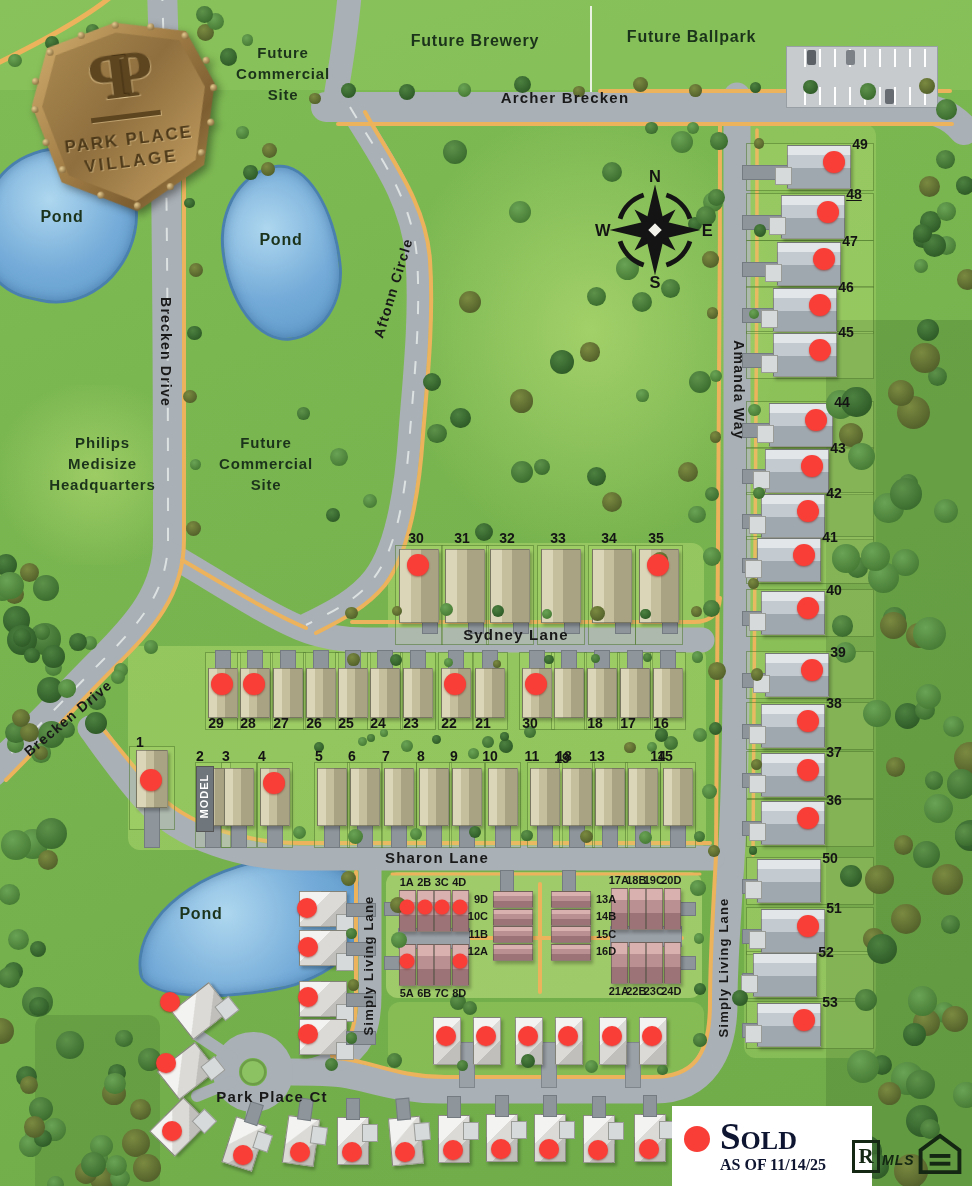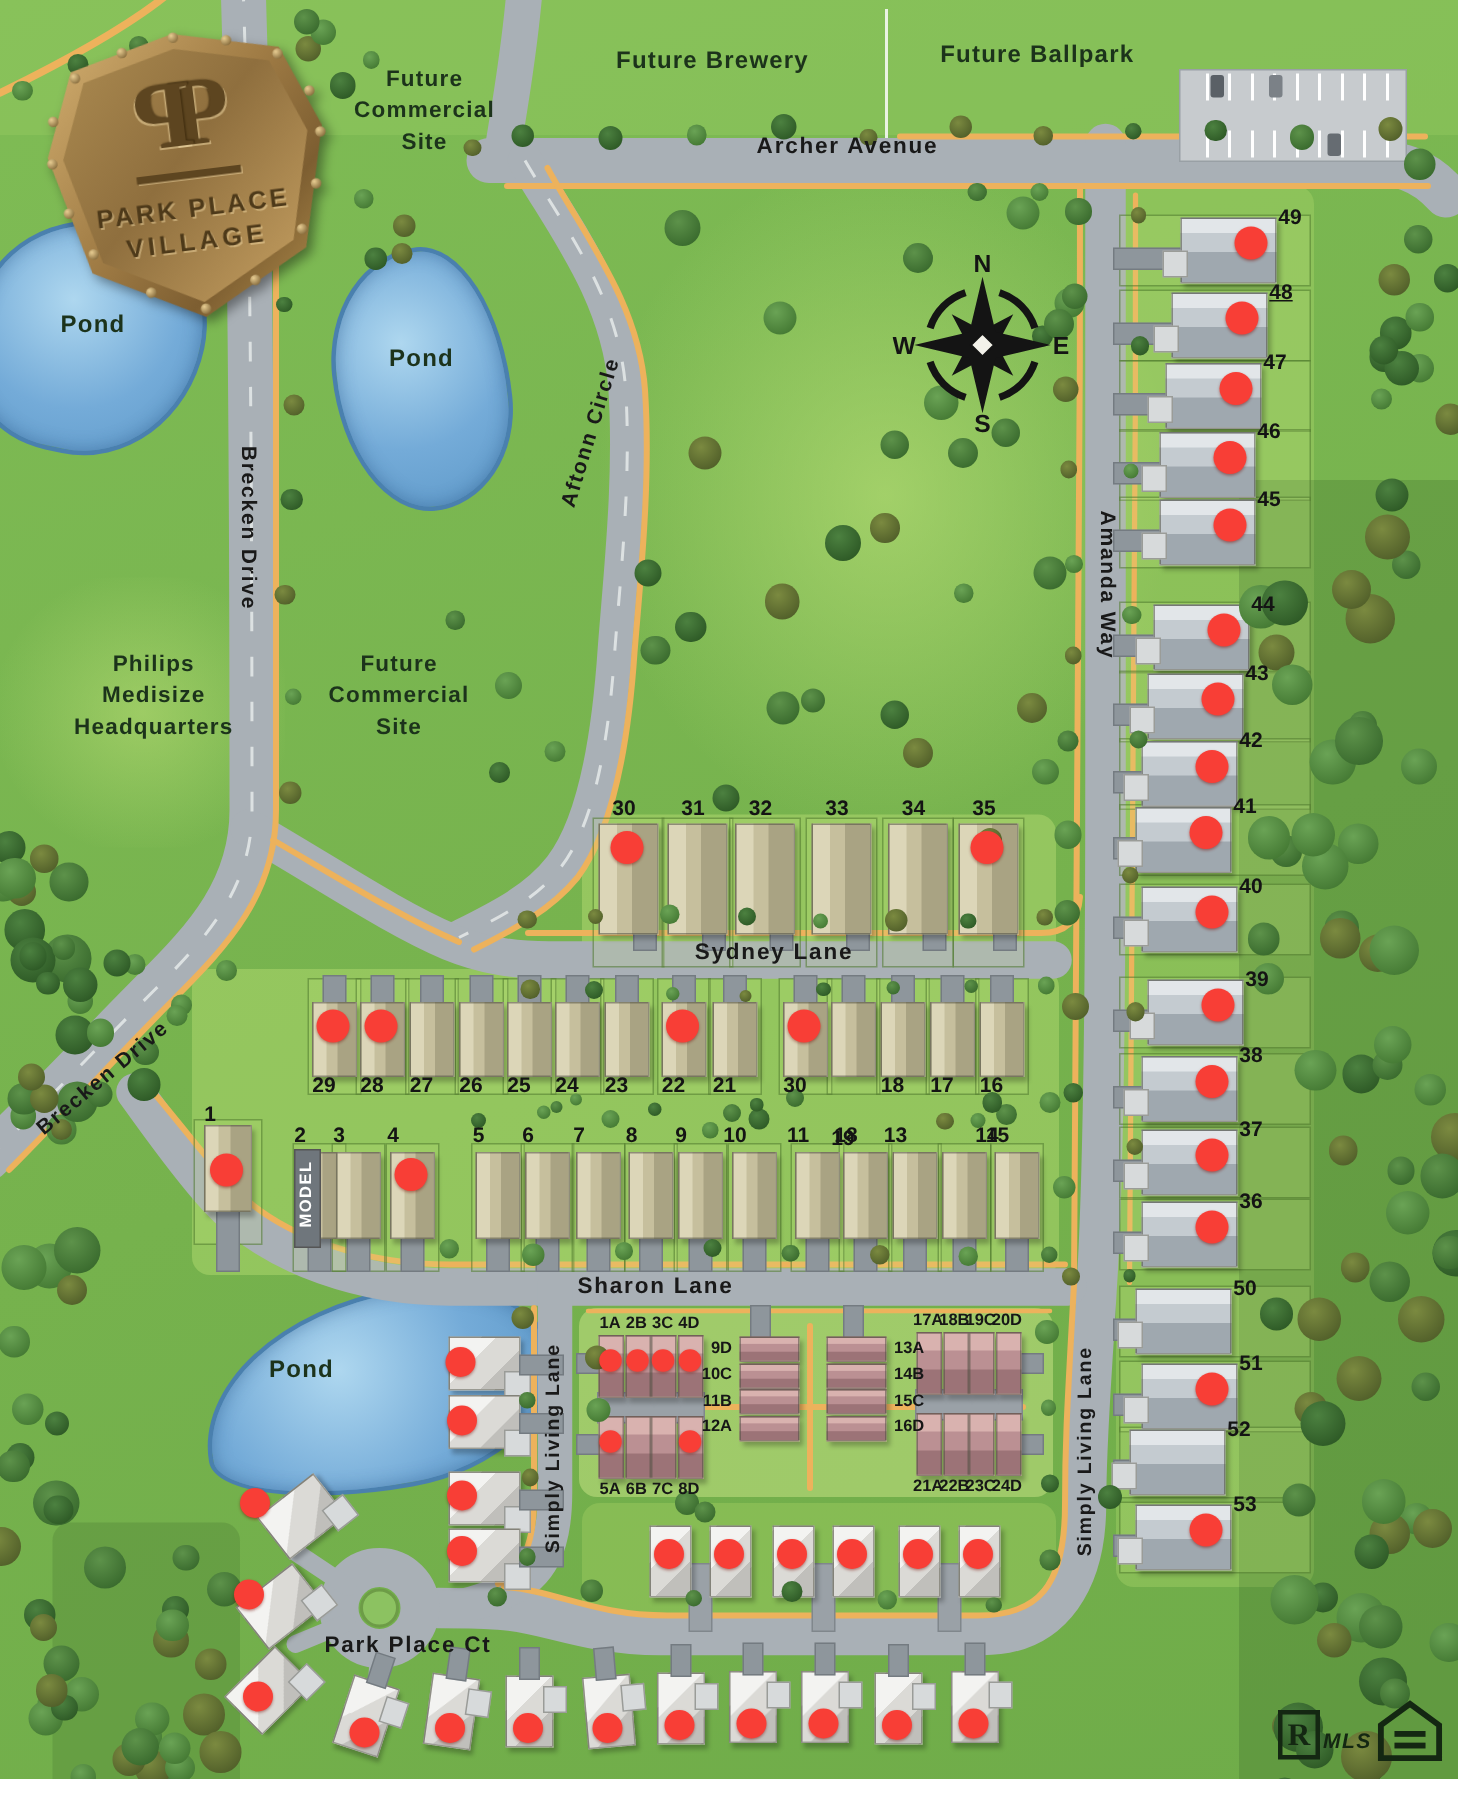--- a/index.html
+++ b/index.html
@@ -146,21 +146,21 @@
   <div class="lbl" style="left:10px;top:432px;width:185px;">Philips
 Medisize
 Headquarters</div>
   <div class="lbl" style="left:196px;top:432px;width:140px;">Future
 Commercial
 Site</div>
   <div class="lbl" style="left:27px;top:206px;width:70px;font-size:16px;">Pond</div>
   <div class="lbl" style="left:246px;top:229px;width:70px;font-size:16px;">Pond</div>
   <div class="lbl" style="left:166px;top:903px;width:70px;font-size:16px;">Pond</div>
 
-  <div class="street" style="left:495px;top:89px;width:140px;">Archer Avenue</div>
+  <div class="street" style="left:495px;top:89px;width:140px;">Archer Brecken</div>
   <div class="street" style="left:106px;top:344px;width:120px;transform:rotate(90deg);font-size:14px;">Brecken Drive</div>
   <div class="street" style="left:8px;top:710px;width:120px;transform:rotate(-40deg);font-size:14px;">Brecken Drive</div>
   <div class="street" style="left:333px;top:280px;width:120px;transform:rotate(-73deg);font-size:14px;">Aftonn Circle</div>
   <div class="street" style="left:679px;top:382px;width:120px;transform:rotate(90deg);font-size:14px;">Amanda Way</div>
   <div class="street" style="left:446px;top:626px;width:140px;">Sydney Lane</div>
   <div class="street" style="left:367px;top:849px;width:140px;">Sharon Lane</div>
   <div class="street" style="left:293px;top:958px;width:150px;transform:rotate(-90deg);font-size:13px;">Simply Living Lane</div>
   <div class="street" style="left:648px;top:960px;width:150px;transform:rotate(-90deg);font-size:13px;">Simply Living Lane</div>
   <div class="street" style="left:202px;top:1088px;width:140px;">Park Place Ct</div>
 
@@ -198,20 +198,27 @@
       <div class="rivet" style="left: calc(50% - 3px); top: calc(97% - 3px);"></div>
       <div class="rivet" style="left: calc(31% - 3px); top: calc(89% - 3px);"></div>
       <div class="rivet" style="left: calc(12% - 3px); top: calc(73% - 3px);"></div>
       <div class="rivet" style="left: calc(5% - 3px); top: calc(58% - 3px);"></div>
       <div class="rivet" style="left: calc(1% - 3px); top: calc(40% - 3px);"></div>
       <div class="rivet" style="left: calc(3% - 3px); top: calc(25% - 3px);"></div>
       <div class="rivet" style="left: calc(13% - 3px); top: calc(11% - 3px);"></div>
       <div class="rivet" style="left: calc(31% - 3px); top: calc(4% - 3px);"></div>
     </div>
 
+  <div id="legend">
+    <div class="ldot" style="background: rgb(248, 62, 54);"></div>
+    <div class="ltxt">
+      <div class="sold">Sold</div>
+      <div class="asof">AS OF 11/14/25</div>
+    </div>
+  </div>
   <div id="realtor" class="icn">R</div>
   <div id="mls" class="icn">MLS</div>
   <svg class="icn" style="left:918px;top:1132px;" width="44" height="44" viewBox="0 0 34 34">
     <path d="M17,3 L32,14 L32,31 L2,31 L2,14 Z" fill="none" stroke="#142712" stroke-width="3"></path>
     <rect x="9" y="17" width="16" height="3" fill="#142712"></rect>
     <rect x="9" y="23" width="16" height="3" fill="#142712"></rect>
   </svg>
 
   <div id="bottomband"></div>
 <div class="parcel" style="left: 746px; top: 143px; width: 126px; height: 46px;"></div>

